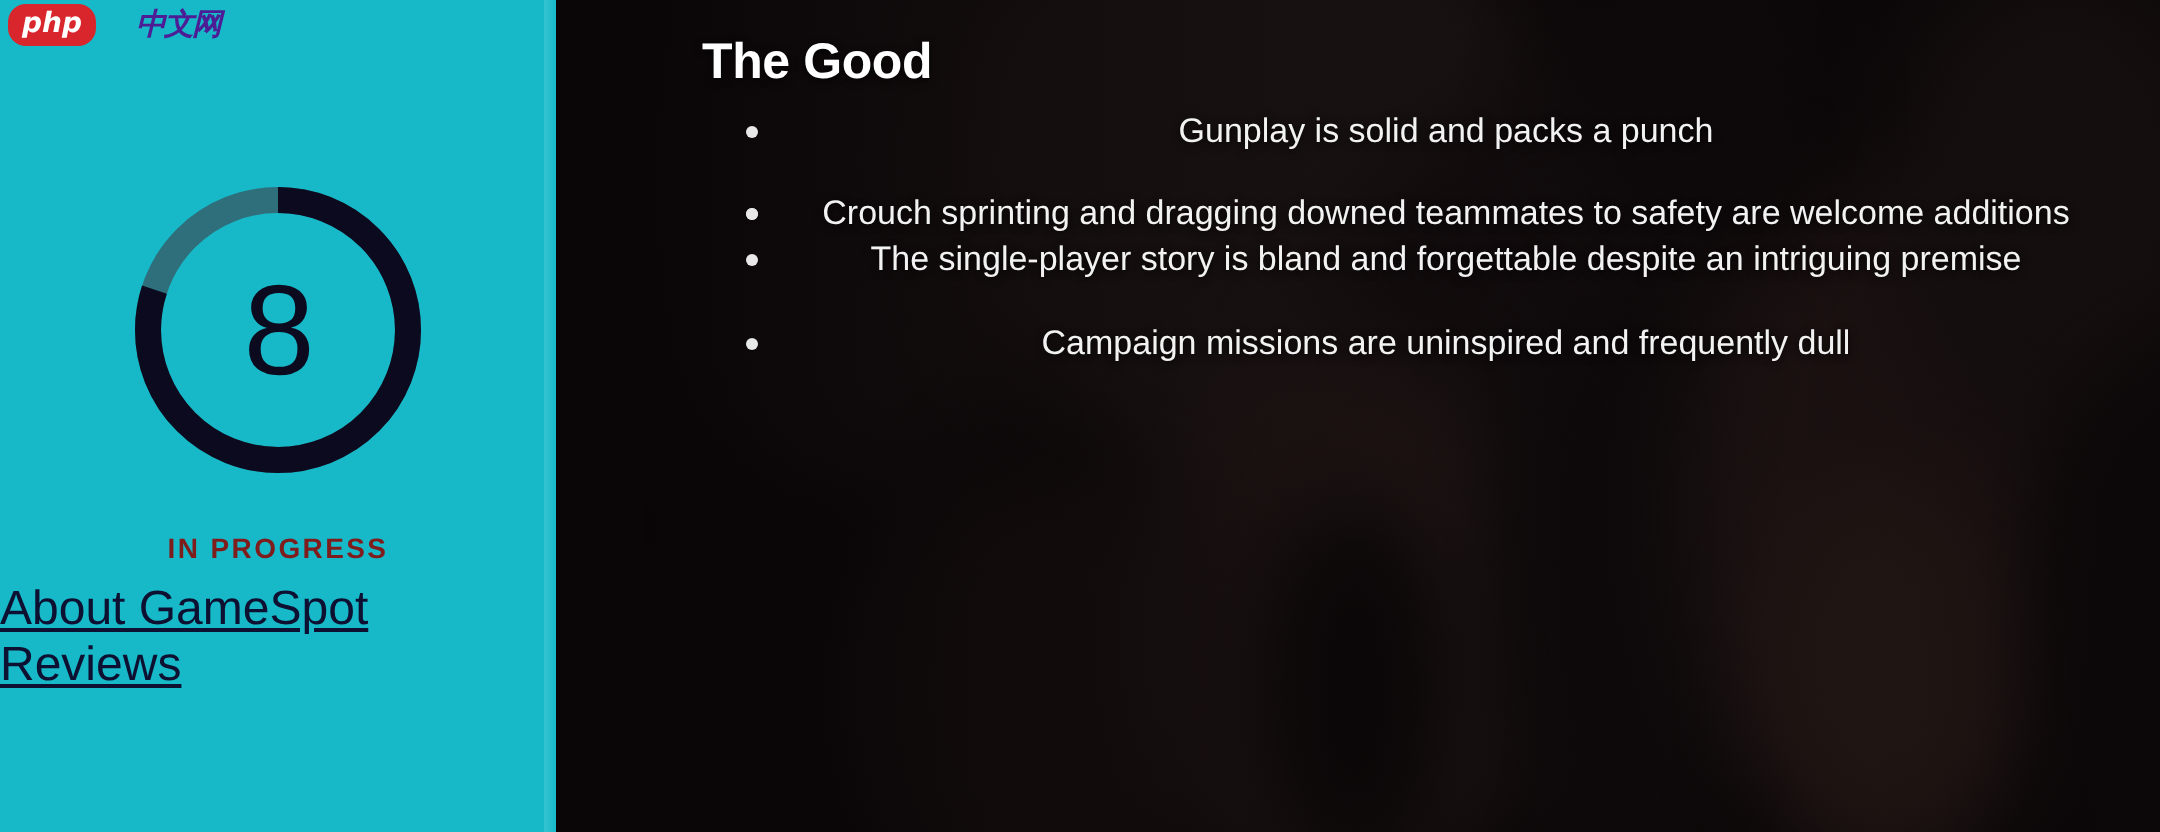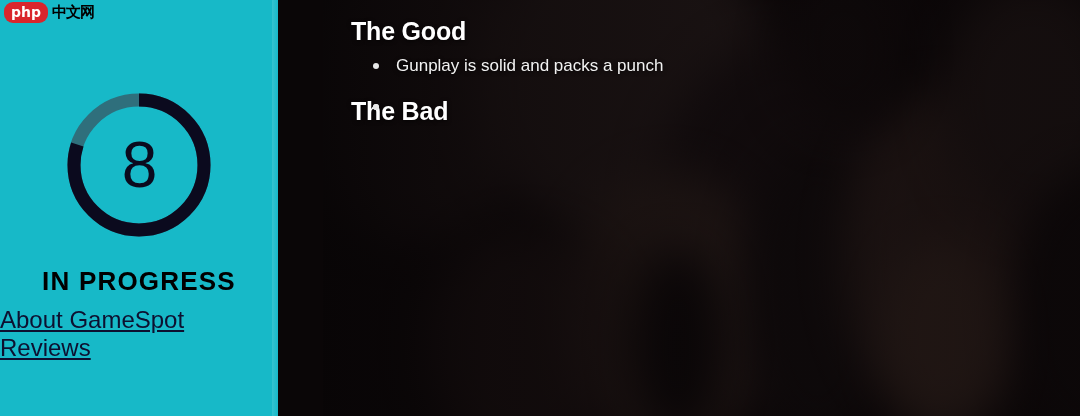--- a/index.html
+++ b/index.html
@@ -19,49 +19,50 @@
     display:flex;flex-direction:column;align-items:center;
     box-sizing:border-box;
   }
   .score-panel:after{
     content:"";position:absolute;top:0;right:0;width:6px;height:100%;
     background:linear-gradient(to right,#35c3d0,#17b9c8);
   }
 
   
   .watermark{
-    position:absolute;top:2px;left:4px;display:flex;align-items:center;gap:4px;
+    position:absolute;top:2px;left:4px;display:flex;align-items:center;gap:20px;
     z-index:6;
+    font-style:italic;
   }
   .wm-pill{
     background:#d9262c;color:#ffffff;border-radius:9px;
     font-size:14px;font-weight:bold;line-height:1;
     padding:3px 7px 4px 7px;letter-spacing:0px;
     font-family:"DejaVu Sans",sans-serif;
   }
   .wm-cn{
-    color:#000000;font-size:15px;font-weight:bold;line-height:1;
+    color:#4c1d95;font-size:15px;font-weight:bold;line-height:1;
     font-family:"DejaVu Sans",sans-serif;letter-spacing:-1px;
   }
 
   
   .ring-wrap{
     position:relative;width:154px;height:154px;margin-top:88px;
   }
   .ring-wrap svg{display:block;width:154px;height:154px;}
   .score-number{
     position:absolute;inset:0;display:flex;align-items:center;justify-content:center;
     font-size:64px;color:#0b0a1e;line-height:1;
     font-family:"Liberation Sans",sans-serif;font-weight:normal;
     letter-spacing:-1px;
   }
 
   .score-status{
     margin-top:24px;
-    color:#000000;font-size:26px;font-weight:bold;letter-spacing:1.2px;
+    color:#7f1d1d;font-size:14px;font-weight:bold;letter-spacing:1.2px;
     text-transform:uppercase;
   }
   .score-link{
     margin-top:9px;
     color:#0d1030;font-size:24px;text-decoration:underline;
     text-underline-offset:2px;cursor:pointer;
   }
 
   
   .content-panel{
@@ -78,21 +79,21 @@
   }
   .content-inner{
     position:relative;z-index:3;padding:18px 30px 0 28px;box-sizing:border-box;
   }
   .section-title{
     color:#ffffff;font-size:25px;font-weight:bold;line-height:1.1;
     margin:0 0 9px 0;letter-spacing:-0.2px;
     text-shadow:0 1px 4px rgba(0,0,0,.75);
   }
   .section-title.bad{margin-top:21px;}
-  ul.points{list-style:none;margin:0;padding:0;}
+  ul.points{list-style:none;margin:0;padding:0;text-align:center;}
   ul.points li{
     position:relative;color:#f2f2f2;font-size:17px;line-height:1.35;
     padding:0 0 0 45px;margin:0 0 19px 0;max-width:730px;
     text-shadow:0 1px 4px rgba(0,0,0,.8);
   }
   ul.points li:last-child{margin-bottom:0;}
   ul.points li .dot{
     position:absolute;left:22px;top:8px;width:6px;height:6px;border-radius:50%;
     background:#e8e8e8;
   }
@@ -138,20 +139,23 @@
       <div class="b" style="left:460px;top:-30px;width:120px;height:160px;background:#120c0d;"></div>
       <div class="scrim"></div>
     </div>
 
     <div class="content-inner">
 
       <h2 class="section-title">The Good</h2>
       <ul class="points">
         <li><span class="dot"></span><span>Gunplay is solid and packs a punch</span></li>
         <li><span class="dot"></span></li>
-        <li><span class="dot"></span></li>
+        <li><span class="dot"></span><span>Crouch sprinting and dragging downed teammates to safety are welcome additions</span></li>
       </ul>
 
-      <h2 class="section-title bad">The Bad</h2>
+      <ul class="points">
+        <li><span class="dot"></span><span>The single-player story is bland and forgettable despite an intriguing premise</span></li>
+        <li><span class="dot"></span><span>Campaign missions are uninspired and frequently dull</span></li>
+      </ul>
 
     </div>
   </div>
 </div>
 
 </body></html>

